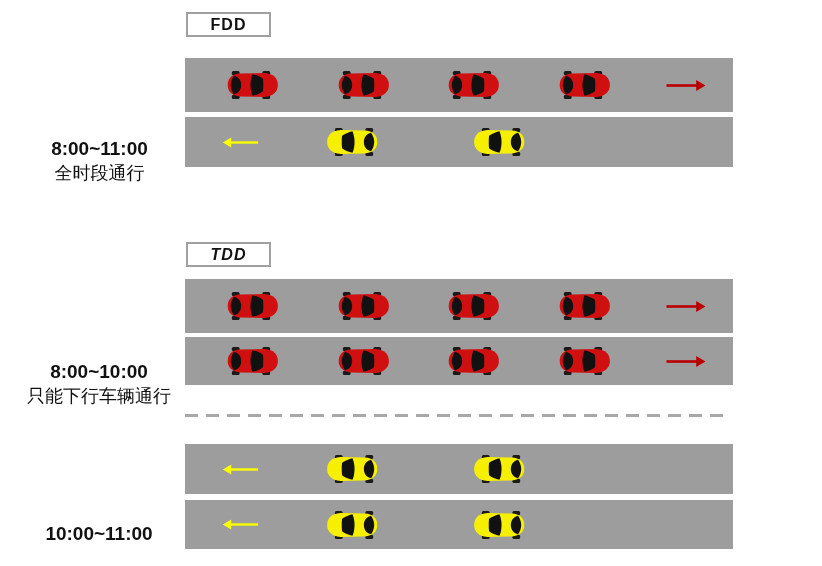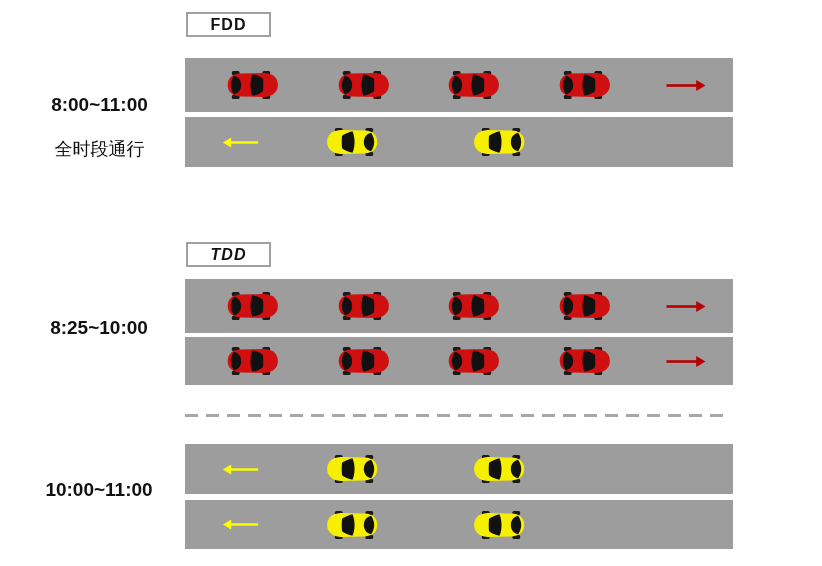--- a/index.html
+++ b/index.html
@@ -14,22 +14,22 @@
   }
   .badge{
     position:absolute; left:186px; width:85px; height:25px;
     border:2px solid var(--badge-border); background:#fff;
     display:flex; align-items:center; justify-content:center;
     font-size:16px; font-weight:700; letter-spacing:1px; box-sizing:border-box;
   }
   .badge.fdd{top:12px;}
   .badge.tdd{top:242px;font-style:italic;}
   .label-block{position:absolute; text-align:center;}
-  .label-time{font-size:19px; font-weight:700; line-height:25px; white-space:nowrap;}
-  .label-caption{font-size:18px; font-weight:400; line-height:24px; white-space:nowrap;margin-top:20px;}
+  .label-time{font-size:19px; font-weight:700; line-height:25px; white-space:nowrap;margin-top:44px;}
+  .label-caption{font-size:18px; font-weight:400; line-height:24px; white-space:nowrap;}
   .label-fdd{left:22px; top:92px; width:155px;}
   .label-tdd1{left:11px; top:315px; width:176px;}
   .label-tdd2{left:11px; top:477px; width:176px;}
   .lane{
     position:absolute; left:185px; width:548px; background:var(--lane);
     display:flex; align-items:center; box-sizing:border-box;
   }
   .lane-red{justify-content:space-between; padding:0 26px 0 38px;}
   .lane-yellow{justify-content:flex-start;}
   .lane-yellow .arrow-wrap{margin-left:37px;}
@@ -145,21 +145,22 @@
           <path d="M21 11 C30 13 35 20 35 29 C35 38 30 45 21 47 C17 41 15 35 15 29 C15 23 17 17 21 11 Z" fill="#111111"></path>
           <path d="M57 8 C64 10 73 13 77 17 C78 21 78 37 77 41 C73 45 64 48 57 50 C54 43 53 36 53 29 C53 22 54 15 57 8 Z" fill="#111111"></path>
         </svg>
       </span>
     </div>
 
   <div class="badge tdd">
     <span>TDD</span>
   </div>
   <div class="label-block label-tdd1">
-    <div class="label-time">8:25~10:00</div>
+    <div class="label-time">8:00~10:00</div>
+    <div class="label-caption">只能下行车辆通行</div>
   </div>
   <div class="lane lane-red lane-tdd-dl1">
       <span class="car-wrap">
         <svg class="car" viewBox="0 0 110 58">
           <rect x="17" y="2" width="15" height="8" rx="3" fill="#1a1a1a"></rect>
           <rect x="17" y="48" width="15" height="8" rx="3" fill="#1a1a1a"></rect>
           <rect x="76" y="2" width="15" height="8" rx="3" fill="#1a1a1a"></rect>
           <rect x="76" y="48" width="15" height="8" rx="3" fill="#1a1a1a"></rect>
           <path d="M9 29 C9 16 18 8 33 7 L80 6 C98 7 106 17 106 29 C106 41 98 51 80 52 L33 51 C18 50 9 42 9 29 Z" fill="#d01010"></path>
           <path d="M21 11 C30 13 35 20 35 29 C35 38 30 45 21 47 C17 41 15 35 15 29 C15 23 17 17 21 11 Z" fill="#111111"></path>

